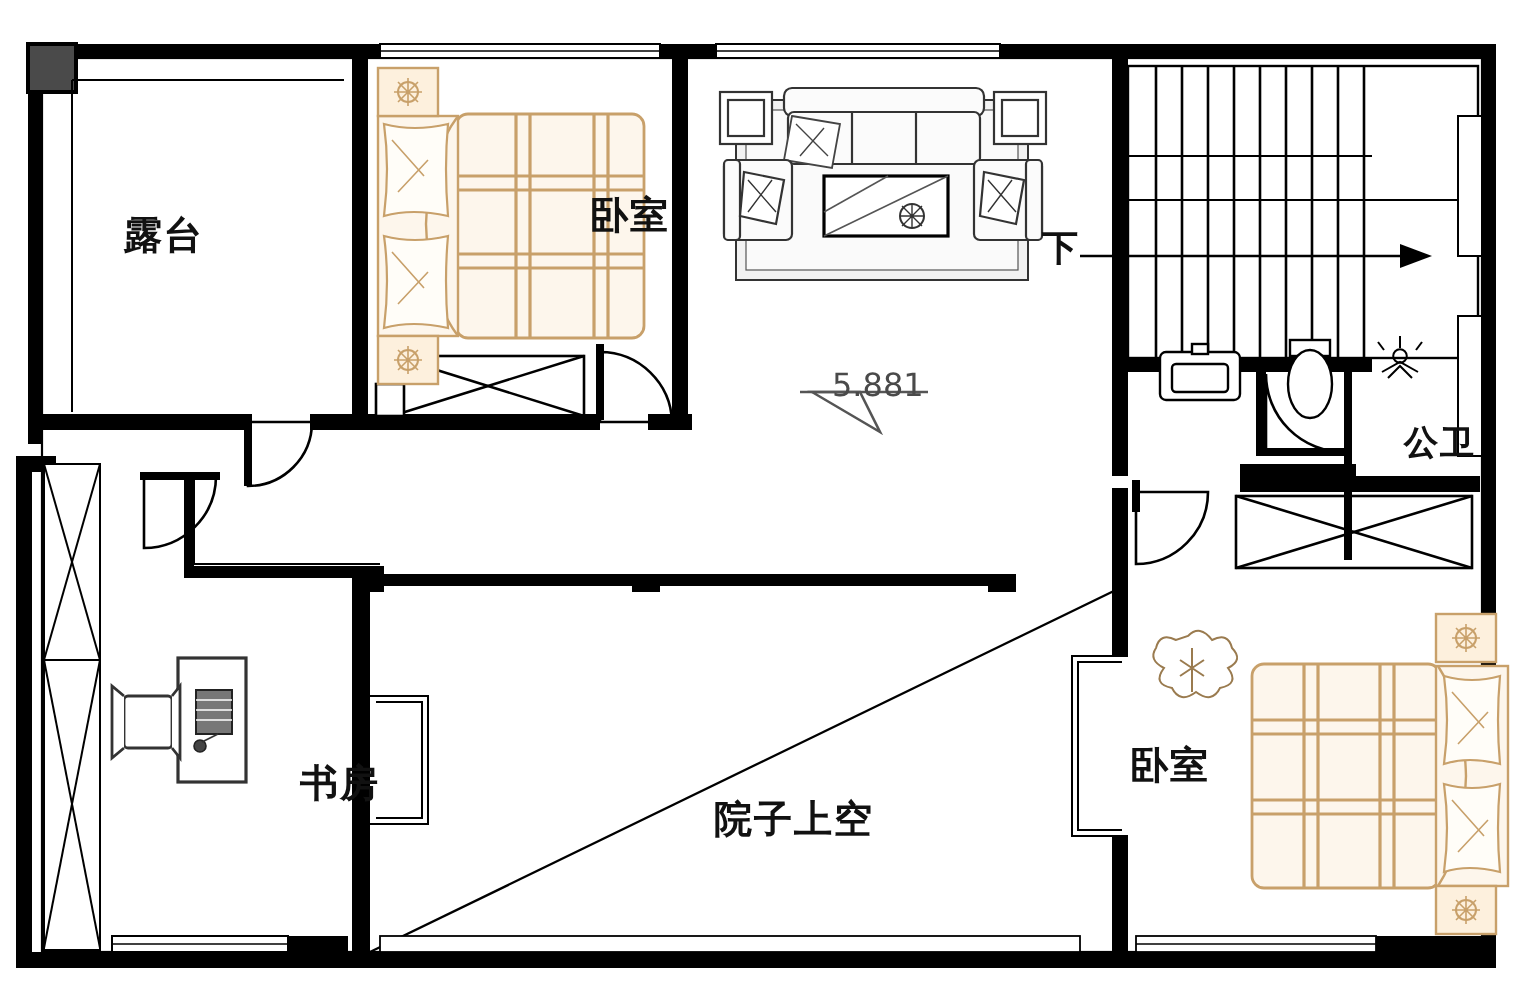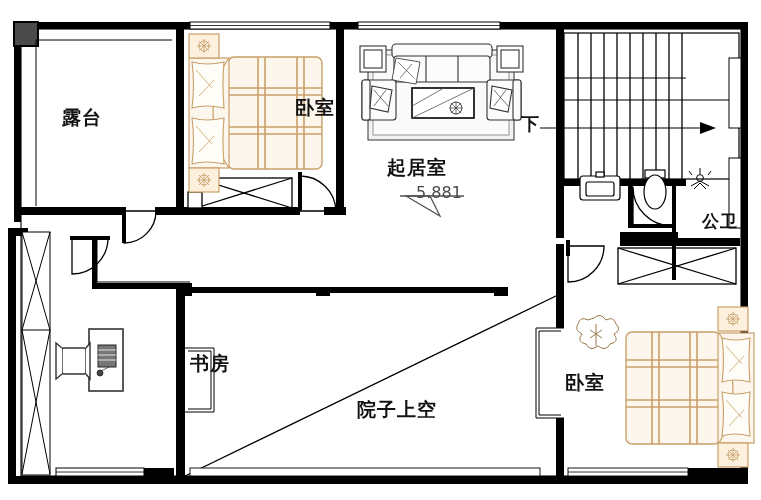--- a/index.html
+++ b/index.html
@@ -405,25 +405,24 @@
         </g>
       </g>
     </g>
 
   </svg>
 
   <div class="lbl lbl-room" style="left:62px;  top:105px;">露台</div>
 
   <div class="lbl lbl-room" style="left:295px; top:95px;">卧室</div>
 
-  <div class="lbl lbl-room" style="left:387px; top:155px;">起居室</div>
 
   <div class="lbl lbl-small" style="left:685px; top:210px;margin-left:17px;">公卫</div>
 
-  <div class="lbl lbl-room" style="left:150px; top:351px;margin-left:40px;">书房</div>
+  <div class="lbl lbl-room" style="left:150px; top:379px;">书房</div>
 
   <div class="lbl lbl-room" style="left:565px; top:370px;">卧室</div>
 
   <div class="lbl lbl-room" style="left:357px; top:397px;">院子上空</div>
 
   <div class="lbl lbl-elev" style="left:416px; top:183px;">5.881</div>
 
   <div class="lbl lbl-down" style="left:521px; top:112px;">下</div>
 
 </div>

